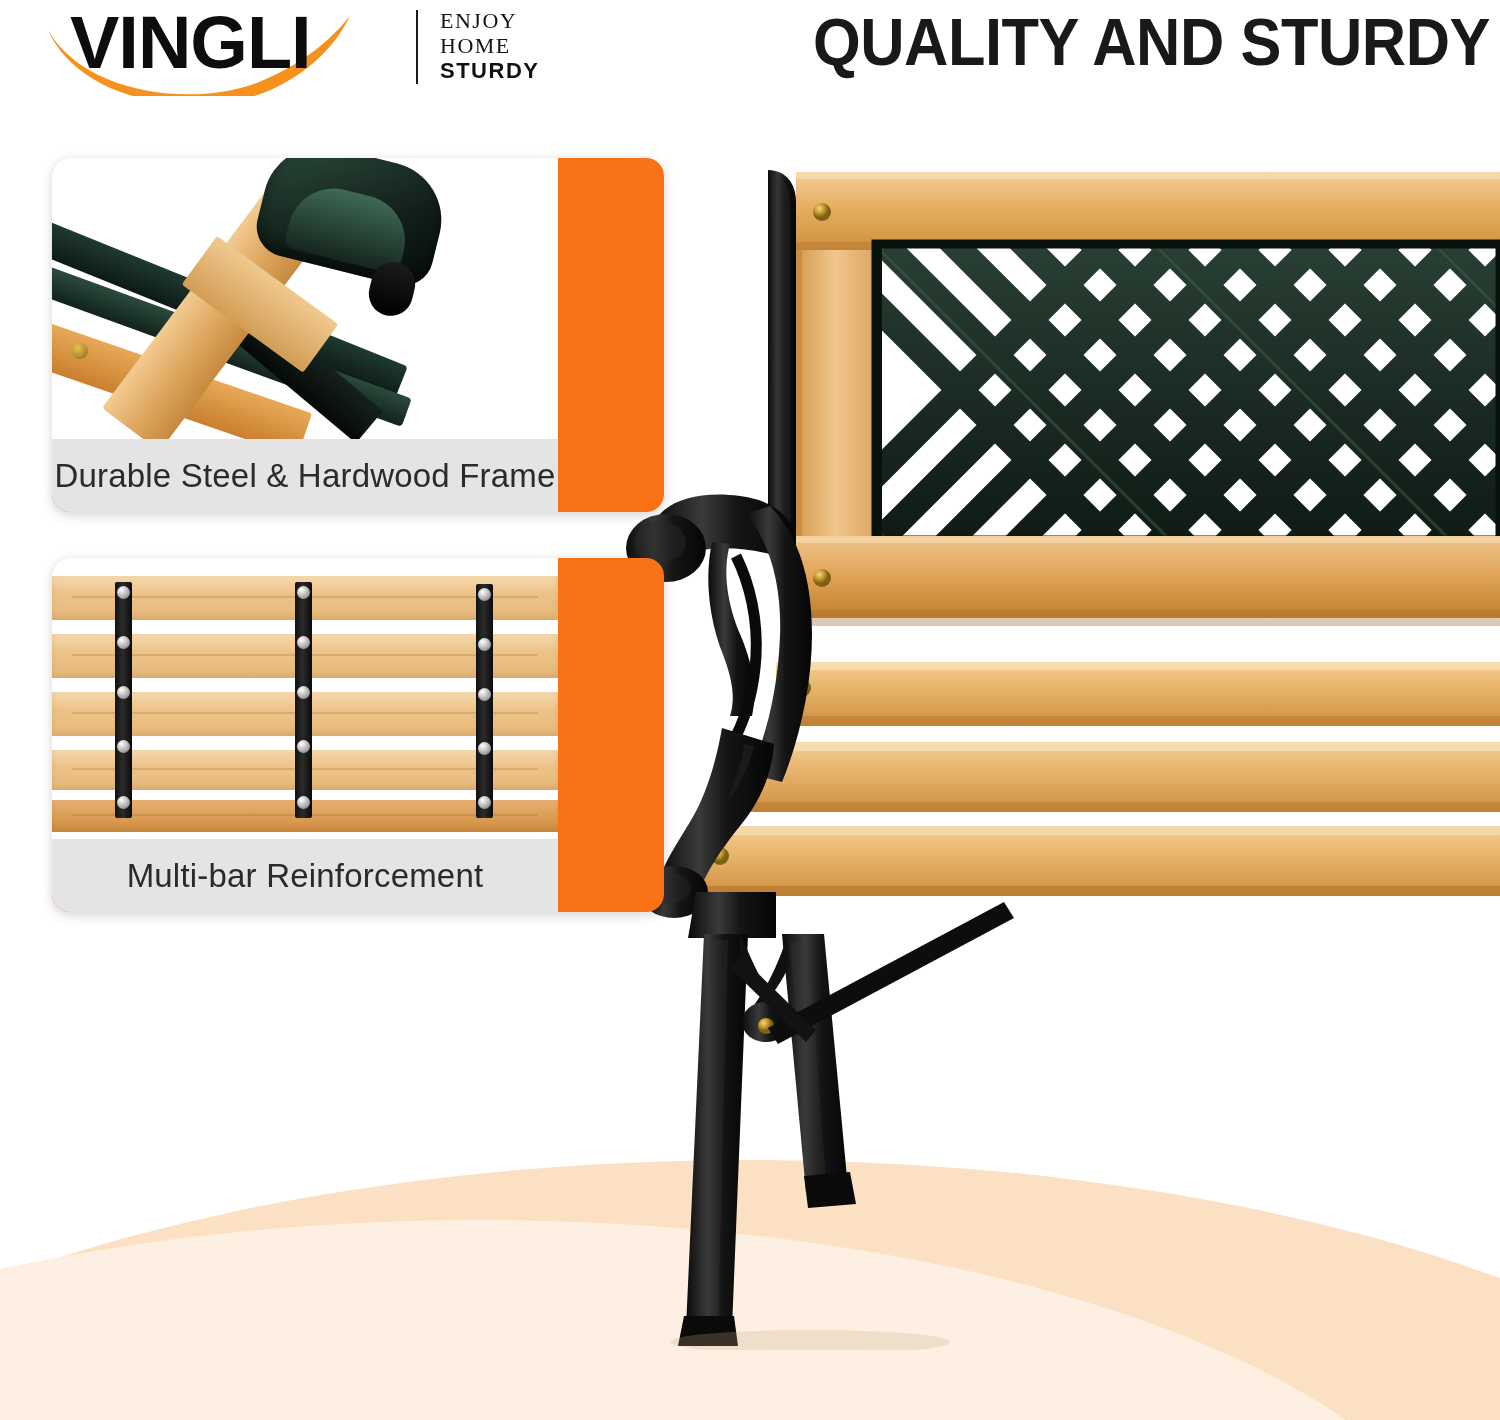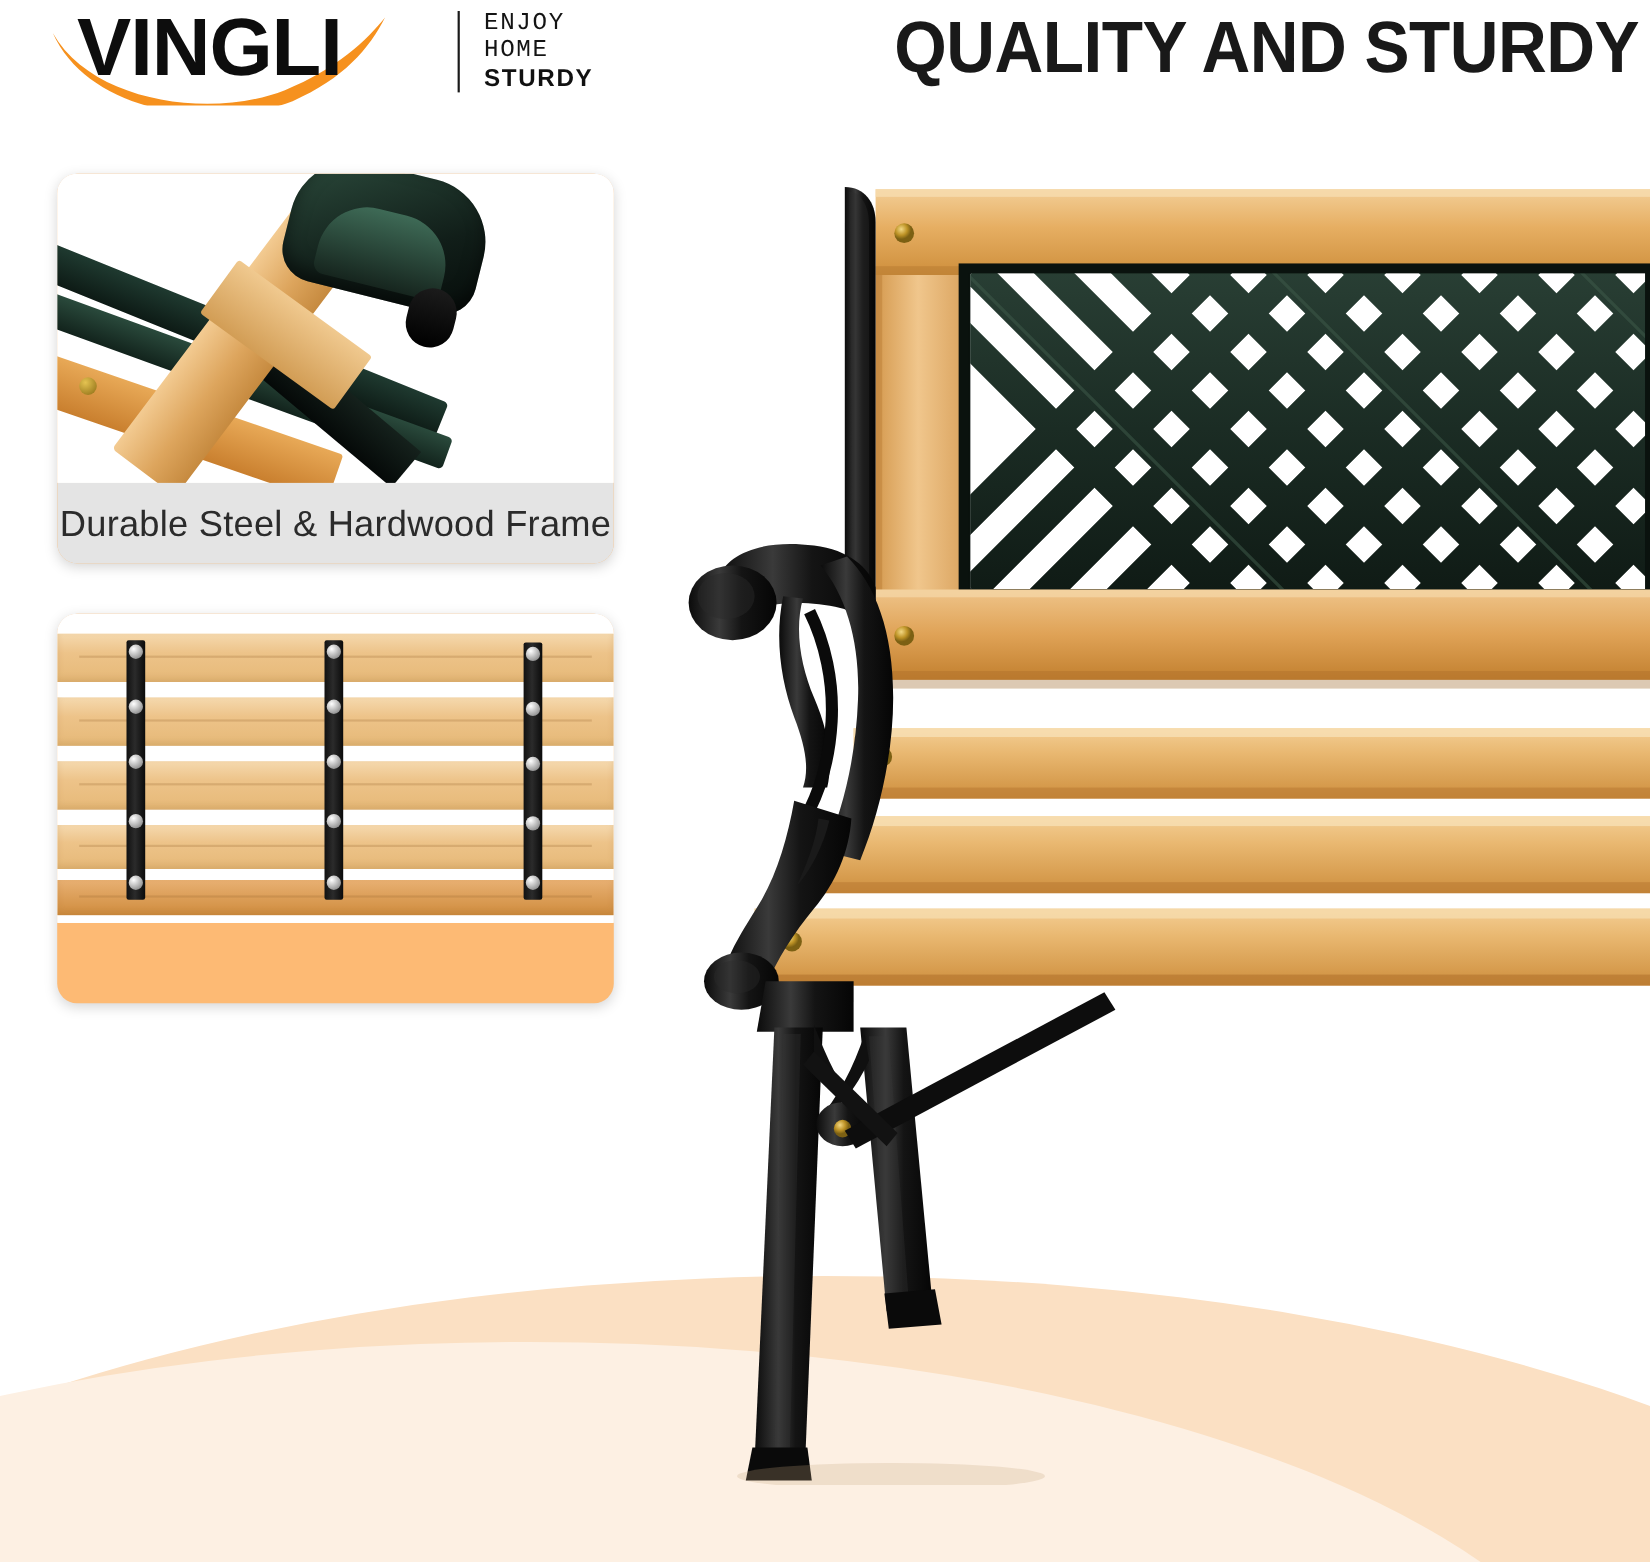--- a/index.html
+++ b/index.html
@@ -35,21 +35,21 @@
     font-size:74px;font-weight:bold;letter-spacing:-1px;
     color:#0d0d0d;line-height:74px;
     z-index:3;
   }
   .swoosh{position:absolute;left:0;top:6px;width:350px;height:88px;z-index:2;}
   .logo-divider{
     position:absolute;left:372px;top:8px;width:2px;height:74px;background:#1a1a1a;
   }
   .tagline{position:absolute;left:396px;top:6px;width:130px;}
   .tag-l{
-    font-family:Liberation Mono, monospace;
+    font-family:Liberation Serif, serif;
     font-size:22px;line-height:25px;letter-spacing:1.5px;
     color:#141414;font-weight:400;
   }
   .tag-b{
     font-family:"Liberation Sans", sans-serif;
     font-size:22px;line-height:25px;letter-spacing:1.5px;
     color:#111;font-weight:bold;
   }
 
   .headline{
@@ -58,22 +58,22 @@
     font-family:"Liberation Sans", sans-serif;
     font-weight:bold;font-size:66px;letter-spacing:-0.5px;
     color:#191919;
     transform:scaleX(0.93);transform-origin:right center;
     white-space:nowrap;
   }
 
   
   .cards{position:absolute;left:52px;top:158px;width:506px;z-index:5;}
   .card{
-    position:relative;width:506px;height:354px;
-    background:#fdba74;border-radius:18px;
+    position:relative;width:612px;height:354px;
+    background:#f97316;border-radius:18px;
     box-shadow:0 3px 12px rgba(0,0,0,.17);
     margin-bottom:46px;overflow:hidden;text-decoration:underline;
   }
   .card-photo{position:relative;width:506px;height:281px;background:#fff;overflow:hidden;}
   .card-cap{
     position:absolute;left:0;bottom:0;width:506px;height:73px;
     background:#E4E4E4;
     display:flex;align-items:center;justify-content:center;
   }
   .card-cap span{
@@ -298,20 +298,23 @@
           </div>
           <div class="bar" style="left:424px;top:26px;height:234px">
             <b style="top:4px"></b>
               <b style="top:54px"></b>
               <b style="top:104px"></b>
             <b style="top:158px"></b>
               <b style="top:212px"></b>
           </div>
         </div>
       </div>
+      <div class="card-cap">
+        <span>Multi-bar Reinforcement</span>
+      </div>
     </div>
 
   </div>
 
   <div class="hero">
     <svg width="900" height="1200" viewBox="0 0 900 1200">
       <defs>
         <linearGradient id="woodTop" x1="0" y1="0" x2="0" y2="1">
           <stop offset="0" stop-color="#F3CE96"></stop>
           <stop offset=".45" stop-color="#E6AE62"></stop>

